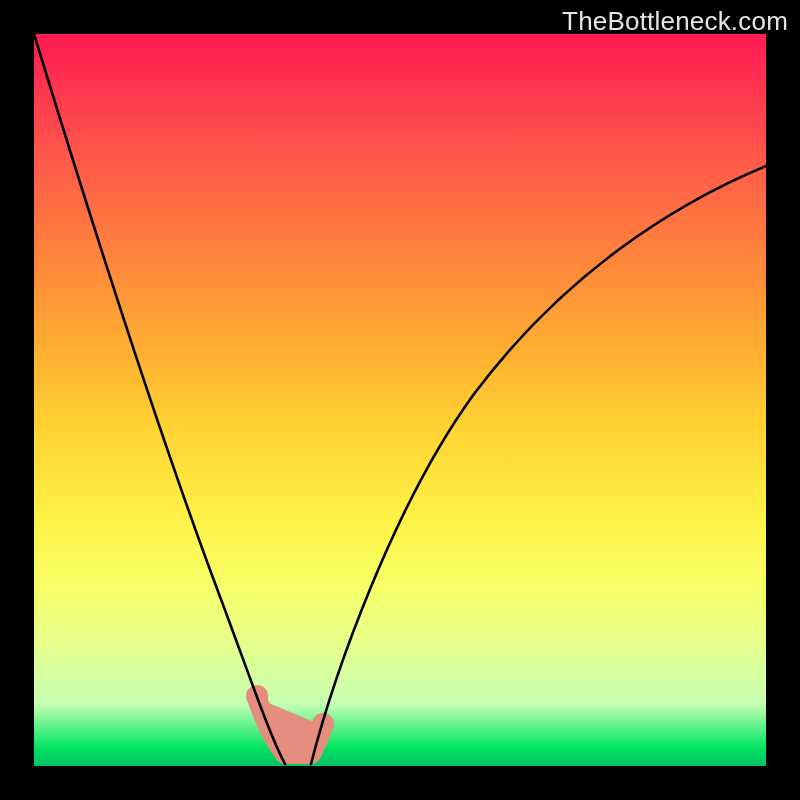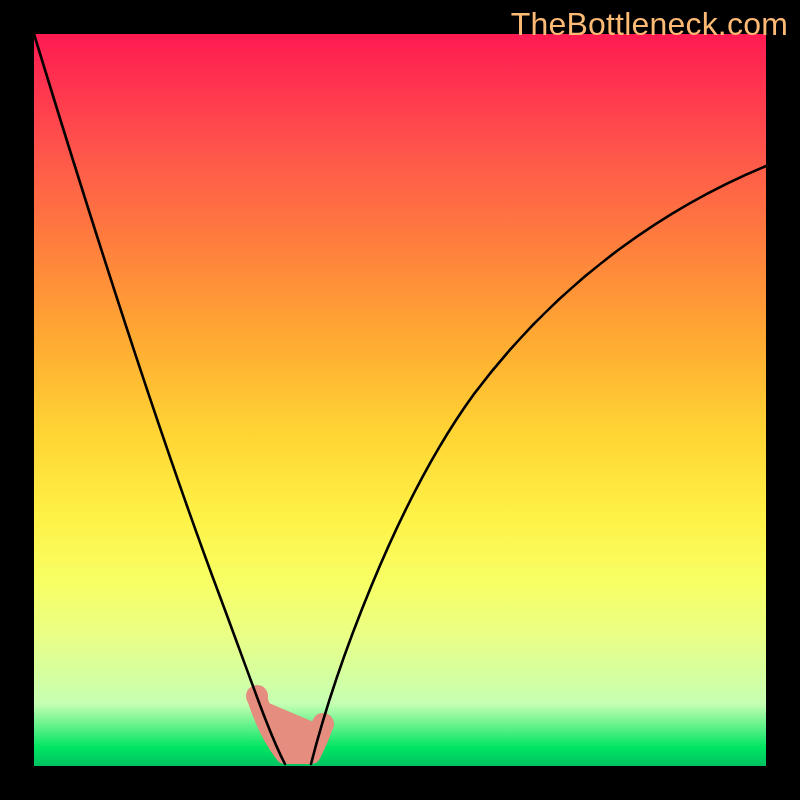--- a/index.html
+++ b/index.html
@@ -34,23 +34,23 @@
       #eaff85 82%,
       #c6ffb3 91.5%,
       #00e562 97.5%,
       #00c261 100%
     );
   }
   .watermark {
     position: absolute;
     top: 6px;
     right: 12px;
-    font-size: 32px;
+    font-size: 26px;
     font-weight: 500;
-    color: #fdba74;
+    color: #e5e5e5;
     letter-spacing: 0.2px;
     user-select: none;
     pointer-events: none;
   }
   svg.curves {
     position: absolute;
     left: 34px;
     top: 34px;
     width: 732px;
     height: 732px;

